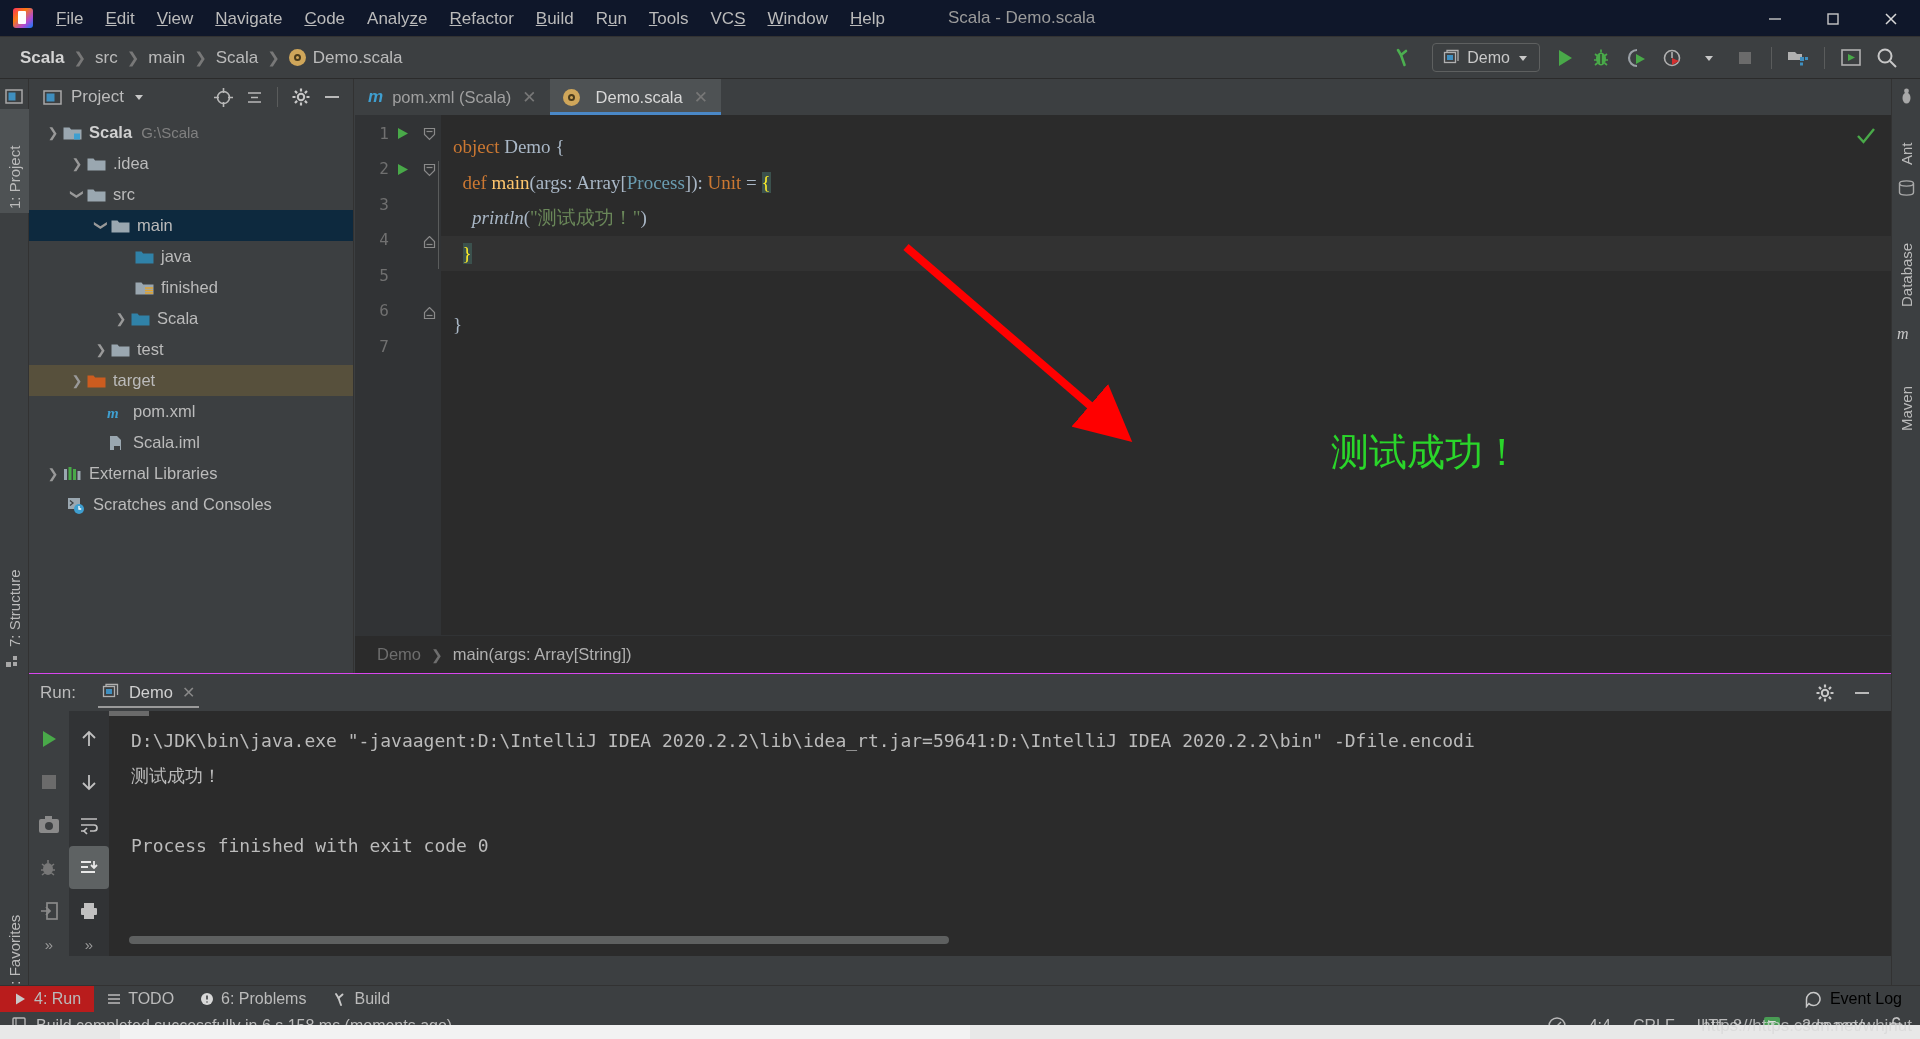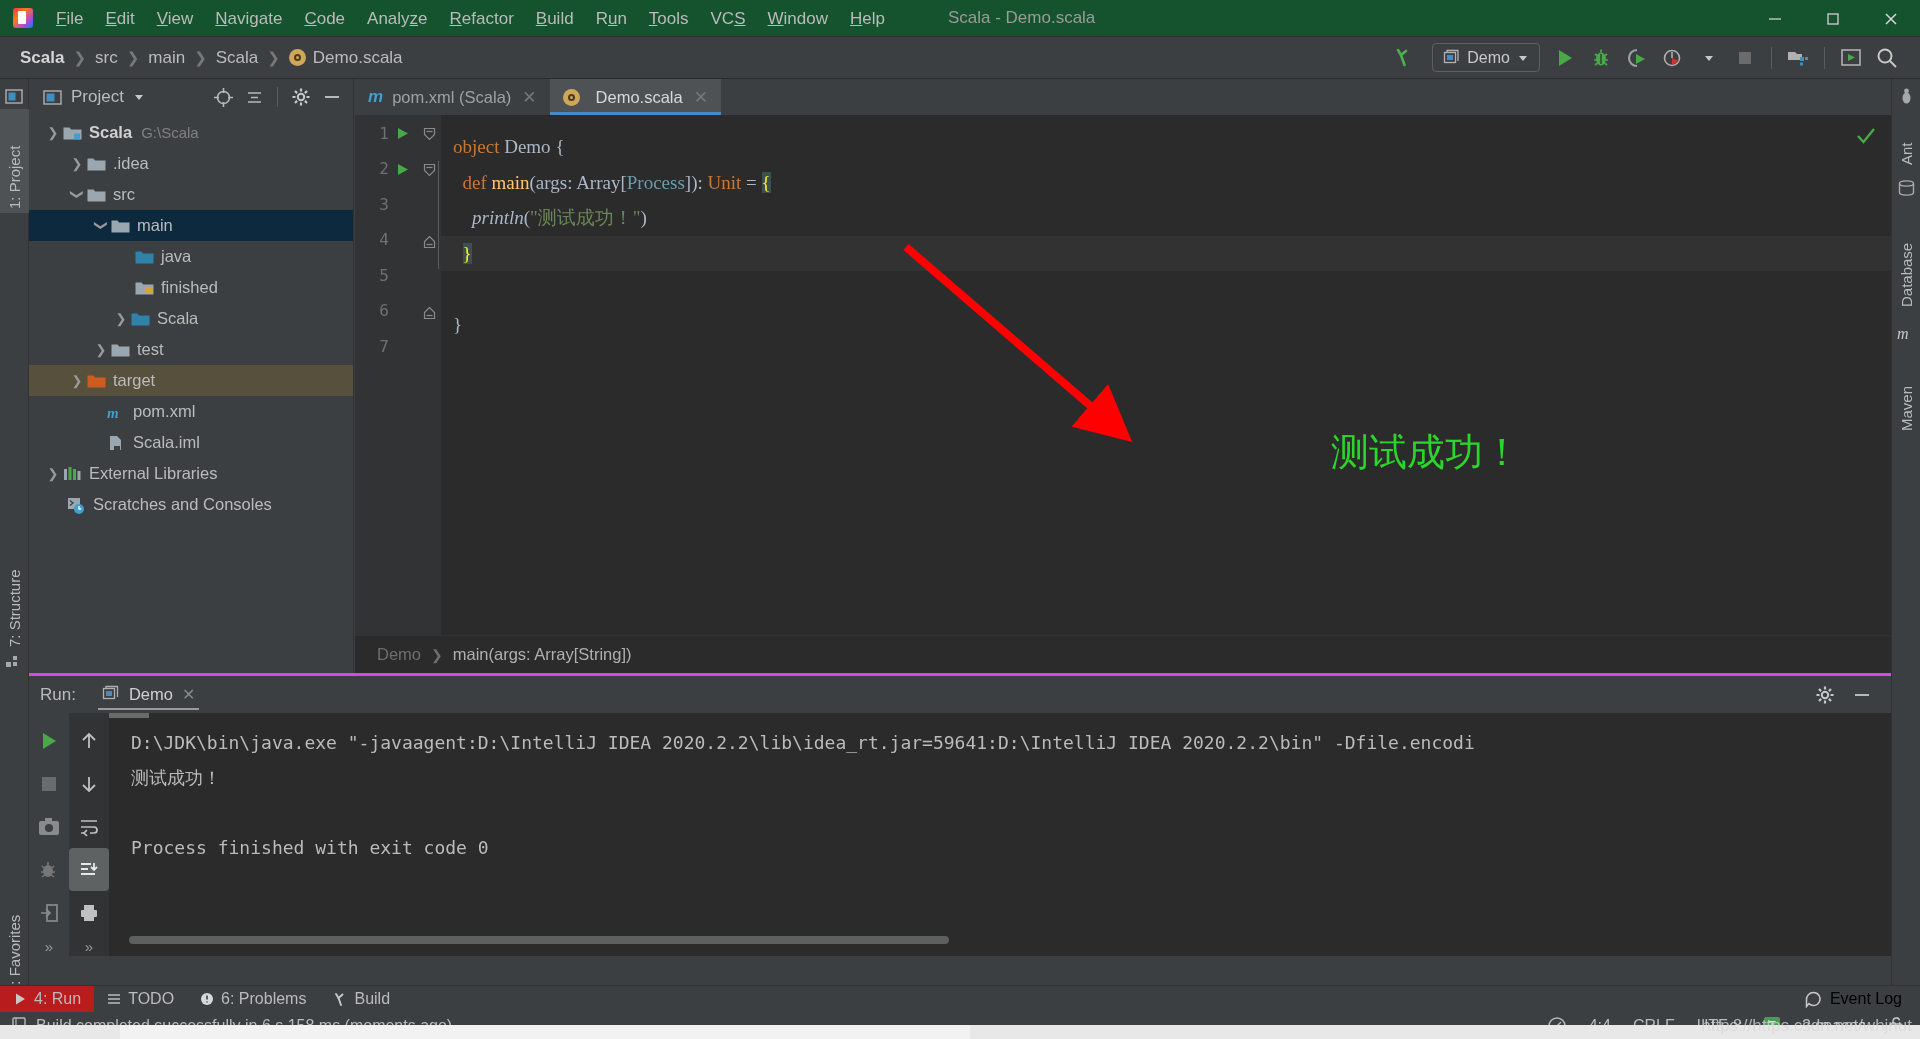--- a/index.html
+++ b/index.html
@@ -9,21 +9,21 @@
     overflow: hidden;
     background: #3c3f41;
     font-family: "Liberation Sans", sans-serif;
     -webkit-font-smoothing: antialiased;
   }
   .app { position: relative; width: 1920px; height: 1039px; background: #3c3f41; }
 
   
   .titlebar {
     position: absolute; left: 0; top: 0; width: 1920px; height: 37px;
-    background: #14532d; display: flex; align-items: center;
+    background: #0f172a; display: flex; align-items: center;
     border-bottom: 1px solid #323232;
   }
   .app-logo {
     width: 20px; height: 20px; margin-left: 13px; margin-right: 12px;
     border-radius: 3px; position: relative; flex: 0 0 auto;
     background: linear-gradient(135deg,#fe315d 0%,#f97a12 35%,#b24bd2 70%,#087cfa 100%);
   }
   .app-logo:after{
     content:""; position:absolute; left:5px; top:3px; width:8px; height:13px;
     background:#fff; border-radius:1px;
@@ -160,21 +160,21 @@
   .breadcrumb-bot .sp { color:#6e6e6e; font-size: 14px; }
 
   .annot-text {
     position:absolute; left: 976px; top: 348px; color: #2ad62a; font-size: 38px;
     font-family: "DejaVu Sans", sans-serif;
   }
 
   
   .run-panel {
     position: absolute; left: 29px; top: 673px; right: 29px; height: 283px; background: #3c3f41;
-    border-top: 3px solid #d946ef;
+    border-top: 1px solid #d946ef;
   }
   .run-head { height: 37px; display:flex; align-items:center; padding-left: 11px; }
   .run-head .lbl { color:#bbbbbb; font-size: 17px; margin-right: 16px; }
   .run-tab {
     display:flex; align-items:center; gap:9px; font-size:16.5px; color:#d0d0d0;
     padding: 5px 10px 6px; position: relative;
   }
   .run-tab:after{ content:""; position:absolute; left:6px; right:6px; bottom:0; height:2px; background:#9a9a9a; }
   .run-head .right { margin-left: auto; display:flex; gap: 10px; padding-right: 16px; }
   .run-body { position:absolute; left:0; right:0; top:37px; bottom:0; display:flex; }

